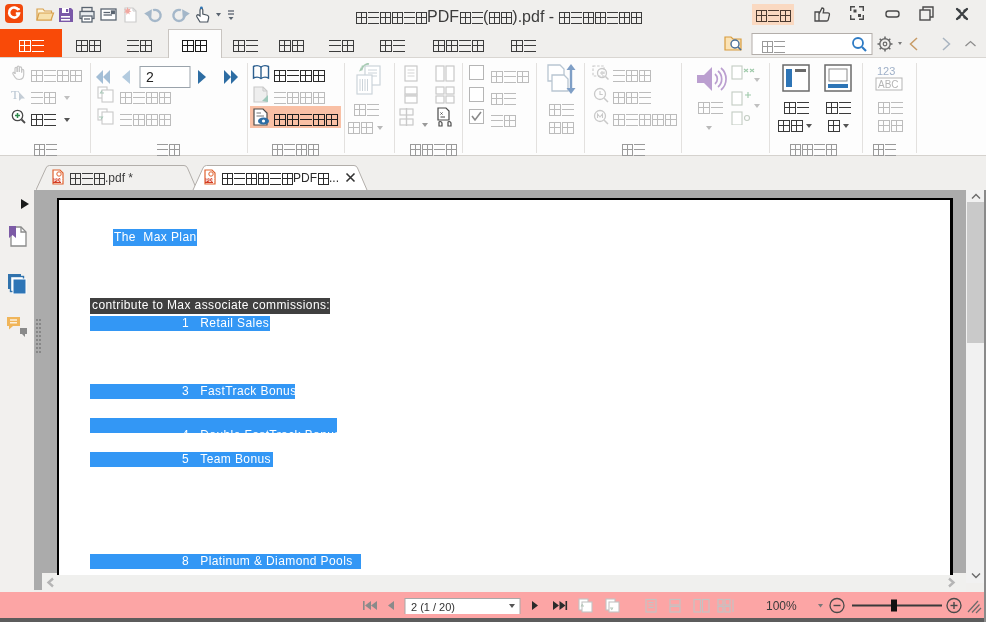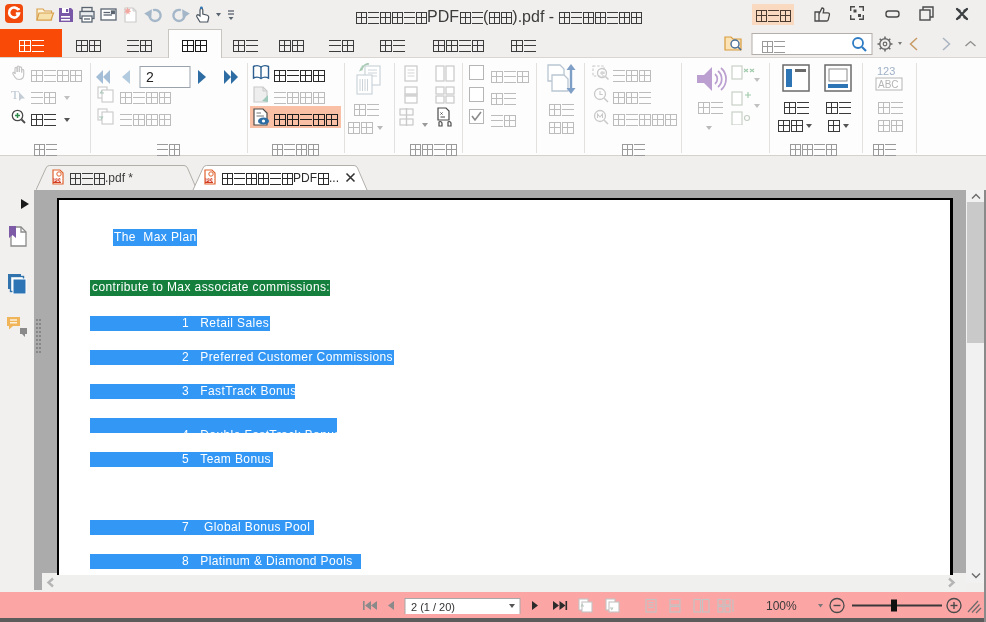--- a/index.html
+++ b/index.html
@@ -522,27 +522,25 @@
       <circle cx="5" cy="30" r="0.9"></circle>
     <circle cx="2" cy="34" r="0.9"></circle>
       <circle cx="5" cy="34" r="0.9"></circle>
   </g>
 </svg>
 
 <div class="ab" id="page" style="left:57px;top:198px;width:896px;height:377px;background:#fff;border:2px solid #000;border-right:3px solid #000;border-bottom:none"></div>
 
 <div class="ab" id="doc" style="left:0;top:0;width:986px;height:622px;font-size:12px;color:#fff;pointer-events:none;white-space:nowrap;letter-spacing:.4px">
   <div class="ab" style="left:113px;top:229px;width:84px;height:17px;background:#3397f5;padding:1px 0 0 1px">The&nbsp; Max Plan</div>
-  <div class="ab" style="left:90px;top:280px;width:240px;height:16px;background:#15803d;padding:0 8px 0 2px">contribute to Max associate commissions:</div>
+  <div class="ab" style="left:90px;top:298px;width:240px;height:16px;background:#404040;padding:0 8px 0 2px">contribute to Max associate commissions:</div>
   <div class="ab" style="left:90px;top:316px;width:180px;height:15px;background:#3397f5;padding:0 0 0 92px">1&nbsp;&nbsp;&nbsp;Retail Sales</div>
-  <div class="ab" style="left:90px;top:350px;width:304px;height:15px;background:#3397f5;padding:0 0 0 92px">2&nbsp;&nbsp;&nbsp;Preferred Customer Commissions</div>
   <div class="ab" style="left:90px;top:384px;width:205px;height:15px;background:#3397f5;padding:0 0 0 92px">3&nbsp;&nbsp;&nbsp;FastTrack Bonus</div>
   <div class="ab" style="left:90px;top:418px;width:247px;height:15px;background:#3397f5;padding:10px 0 0 92px">4&nbsp;&nbsp;&nbsp;Double FastTrack Bonus</div>
   <div class="ab" style="left:90px;top:452px;width:183px;height:15px;background:#3397f5;padding:0 0 0 92px">5&nbsp;&nbsp;&nbsp;Team Bonus</div>
-  <div class="ab" style="left:90px;top:520px;width:224px;height:15px;background:#3397f5;padding:0 0 0 92px">7&nbsp;&nbsp;&nbsp;&nbsp;Global Bonus Pool</div>
   <div class="ab" style="left:90px;top:554px;width:271px;height:15px;background:#3397f5;padding:0 0 0 92px">8&nbsp;&nbsp;&nbsp;Platinum &amp; Diamond Pools</div>
 </div>
 
 <div class="ab" style="left:42px;top:575px;width:924px;height:17px;background:#f0f0ee"></div>
 <svg class="ab" style="left:46px;top:577px" width="9" height="11" viewBox="0 0 9 11">
     <path d="M7 1.5 L2.5 5.5 L7 9.5" fill="none" stroke="#b5b5b5" stroke-width="2.4"></path>
   </svg>
 <svg class="ab" style="left:947px;top:577px" width="9" height="11" viewBox="0 0 9 11">
     <path d="M2 1.5 L6.5 5.5 L2 9.5" fill="none" stroke="#b5b5b5" stroke-width="2.4"></path>
   </svg>

